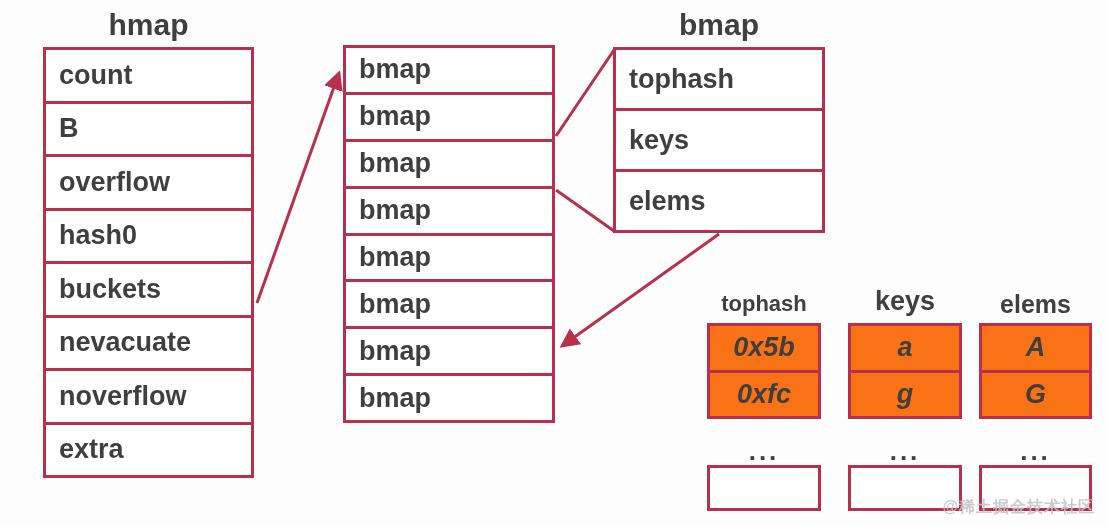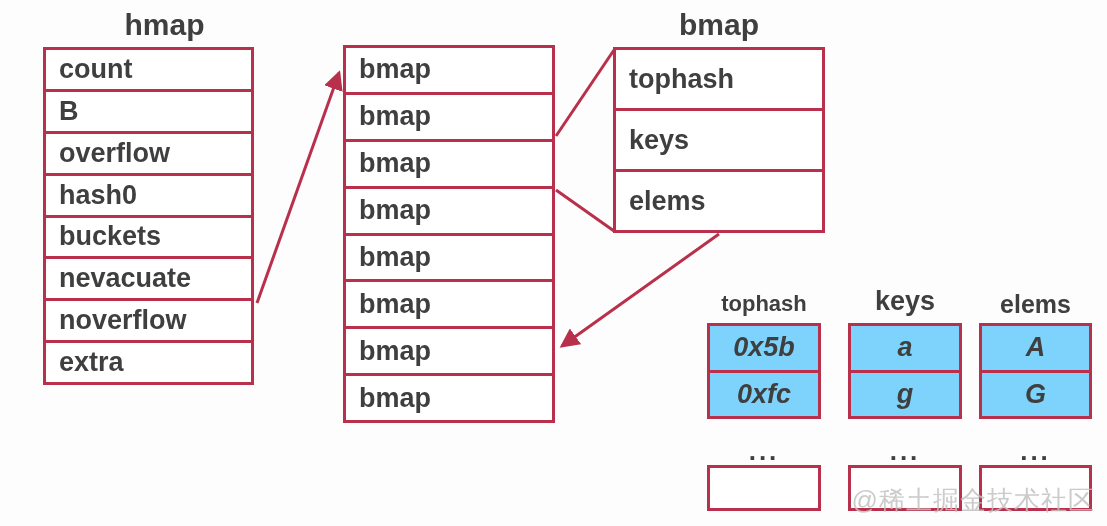--- a/index.html
+++ b/index.html
@@ -26,21 +26,21 @@
   }
   .box .row{
     flex:1;display:flex;align-items:center;
     border-top:3px solid var(--border);
     padding-left:13px;font-size:27px;font-weight:700;
     white-space:nowrap;overflow:hidden;
   }
   .box .row:first-child{border-top:none;}
   .mini{
     position:absolute;display:flex;flex-direction:column;
-    background:#7dd3fc;border:3px solid var(--border);
+    background:#f97316;border:3px solid var(--border);
     box-sizing:border-box;
   }
   .mini .row{
     flex:1;display:flex;align-items:center;justify-content:center;
     border-top:3px solid var(--border);
     font-size:27px;font-weight:700;font-style:italic;
   }
   .mini .row:first-child{border-top:none;}
   .mini-header{
     position:absolute;text-align:center;font-weight:700;line-height:30px;
@@ -51,22 +51,22 @@
   .ellipsis{
     position:absolute;text-align:center;
     font-size:26px;font-weight:700;letter-spacing:3px;line-height:26px;
   }
   .empty-cell{
     position:absolute;background:#ffffff;
     border:3px solid var(--border);box-sizing:border-box;
   }
   .watermark{
     position:absolute;right:12px;bottom:8px;z-index:6;
-    font-size:26px;color:var(--watermark);opacity:.85;
-    font-weight:400;letter-spacing:1px;margin-top:24px;
+    font-size:16px;color:var(--watermark);opacity:.85;
+    font-weight:700;letter-spacing:1px;margin-top:24px;
   }
   svg.overlay{
     position:absolute;left:0;top:0;width:1107px;height:526px;
     pointer-events:none;z-index:4;
   }
   svg .link{stroke:var(--border);stroke-width:3;fill:none;}
 </style>
 </head>
 <body>
 
@@ -77,22 +77,22 @@
       <marker id="arrow" viewBox="0 0 10 10" refX="8.5" refY="5" markerWidth="6.5" markerHeight="6.5" orient="auto-start-reverse">
         <path d="M0,0 L10,5 L0,10 z" fill="#b8304b"></path>
       </marker>
     </defs>
     <line class="link" x1="257" y1="303" x2="339" y2="73" marker-end="url(#arrow)"></line>
     <line class="link" x1="556" y1="136" x2="614" y2="50"></line>
     <line class="link" x1="556" y1="190" x2="614" y2="231"></line>
     <line class="link" x1="719" y1="234" x2="562" y2="346" marker-end="url(#arrow)"></line>
   </svg>
 
-  <div class="title" style="left:59px;top:8px;width:211px;">hmap</div>
-  <div class="box" style="left:43px;top:47px;width:211px;height:338px;">
+  <div class="title" style="left:43px;top:8px;width:211px;">hmap</div>
+  <div class="box" style="left:43px;top:47px;width:211px;height:431px;">
     <div class="row">count</div>
     <div class="row">B</div>
     <div class="row">overflow</div>
     <div class="row">hash0</div>
     <div class="row">buckets</div>
     <div class="row">nevacuate</div>
     <div class="row">noverflow</div>
     <div class="row">extra</div>
   </div>
 

